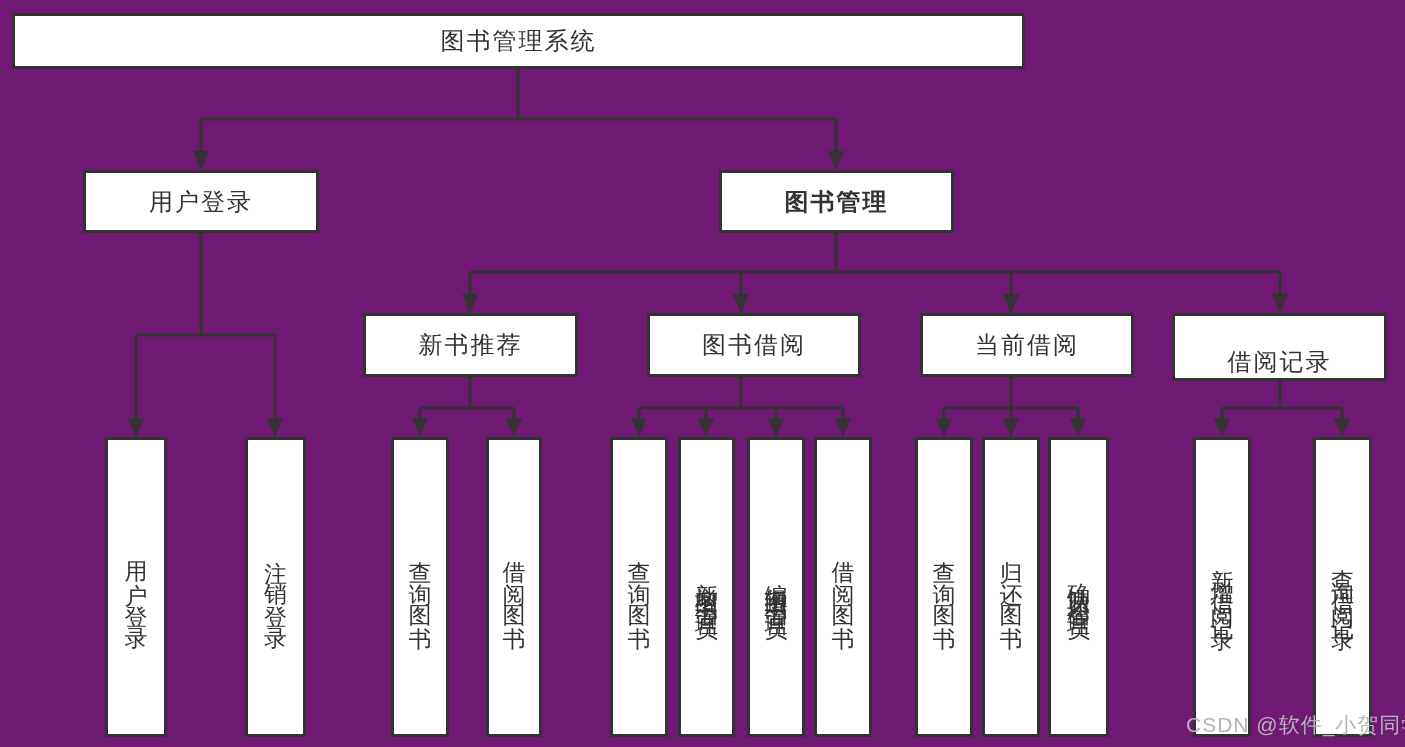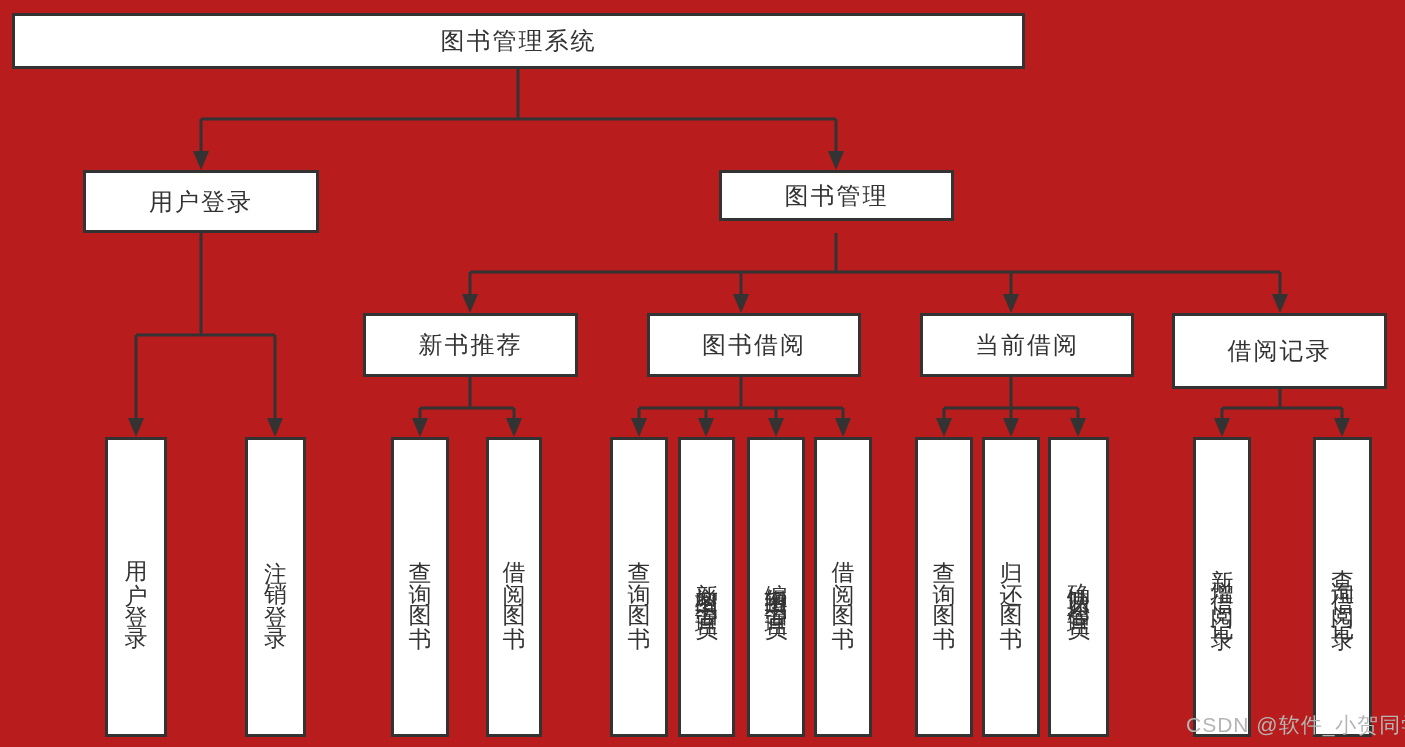--- a/index.html
+++ b/index.html
@@ -1,20 +1,20 @@
 <!DOCTYPE html>
 <html><head>
 <meta charset="utf-8">
 <style>
   html, body { margin: 0; padding: 0; background: #ffffff; }
   #stage {
     position: relative;
     width: 1405px;
     height: 747px;
-    background: #b91c1c;
+    background: #701a75;
     font-family: "Liberation Sans", "DejaVu Sans", sans-serif;
     overflow: hidden;
   }
   #connectors {
     position: absolute;
     left: 0; top: 0;
     width: 1405px; height: 747px;
     z-index: 0;
   }
   .box {
@@ -101,34 +101,34 @@
     </g>
   </svg>
 
   <div class="box" style="left:12px; top:13px; width:1013px; height:56px;">
     <span class="hlabel">图书管理系统</span>
   </div>
 
   <div class="box" style="left:83px; top:170px; width:236px; height:63px;">
     <span class="hlabel">用户登录</span>
   </div>
-  <div class="box" style="left:719px; top:170px; width:235px; height:51px;">
+  <div class="box" style="left:719px; top:170px; width:235px; height:63px;font-weight:bold;">
     <span class="hlabel">图书管理</span>
   </div>
 
   <div class="box" style="left:363px; top:313px; width:215px; height:64px;">
     <span class="hlabel">新书推荐</span>
   </div>
   <div class="box" style="left:634px; top:313px; width:214px; height:64px;margin-left:13px;">
     <span class="hlabel">图书借阅</span>
   </div>
   <div class="box" style="left:904px; top:313px; width:214px; height:64px;margin-left:16px;">
     <span class="hlabel">当前借阅</span>
   </div>
-  <div class="box" style="left:1172px; top:313px; width:215px; height:76px;">
+  <div class="box" style="left:1172px; top:313px; width:215px; height:68px;align-items:flex-end;">
     <span class="hlabel">借阅记录</span>
   </div>
 
   <div class="box leaf" style="left:105px; top:437px; width:62px; height:300px;">
     <span class="vlabel ls-short">用户登录</span>
   </div>
   <div class="box leaf" style="left:245px; top:437px; width:61px; height:300px;">
     <span class="vlabel ls-short">注销登录</span>
   </div>
 

